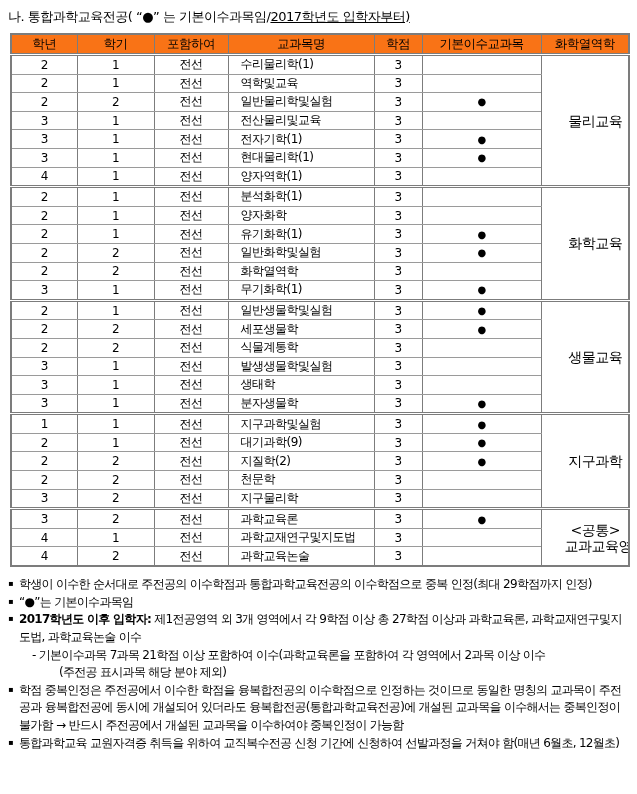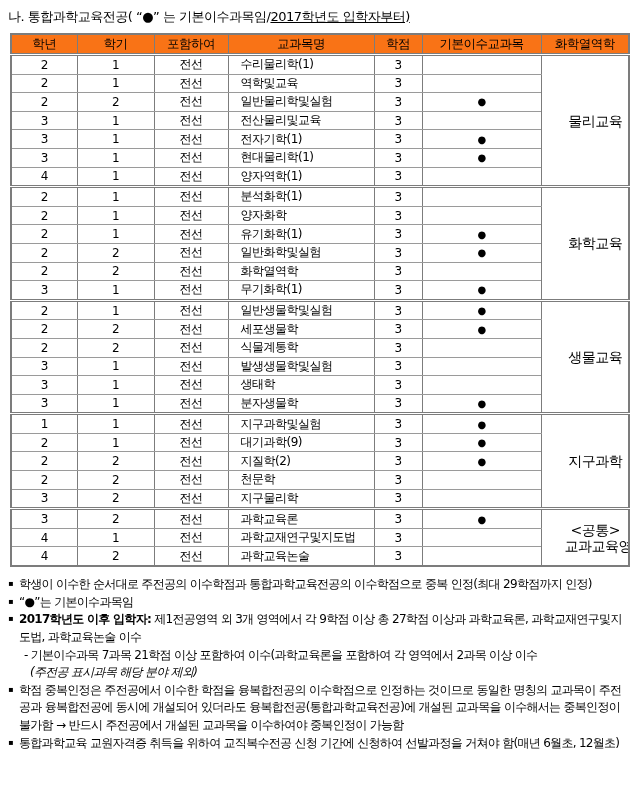--- a/index.html
+++ b/index.html
@@ -31,22 +31,22 @@
   }
   table.curr td.course{text-align:left;padding-left:12px;}
   table.curr tr.section-start td{border-top:3px double #7c7c7c;}
   table.curr td.dot{font-size:10px;}
   table.curr td.area{font-size:14px;line-height:1.15;padding-left:23px;}
   .notes{margin-top:9px;font-size:12px;line-height:1.47;letter-spacing:-0.7px;}
   .note{display:flex;}
   .bullet{flex:none;width:11px;font-size:8px;padding-top:2px;}
   .note-body{flex:1;}
   .bold{font-weight:bold;}
-  .note-sub{margin-left:16px;}
-  .note-sub2{margin-left:22px;font-style:italic;}
+  .note-sub{margin-left:24px;}
+  .note-sub2{margin-left:51px;}
 </style>
 </head>
 <body>
 
 <div class="page">
   <div class="doc-title"><span>나. 통합과학교육전공( “●” 는 기본이수과목임/</span><span class="u">2017학년도 입학자부터)</span></div>
 
   <table class="curr">
     <colgroup>
       <col style="width:66px">

